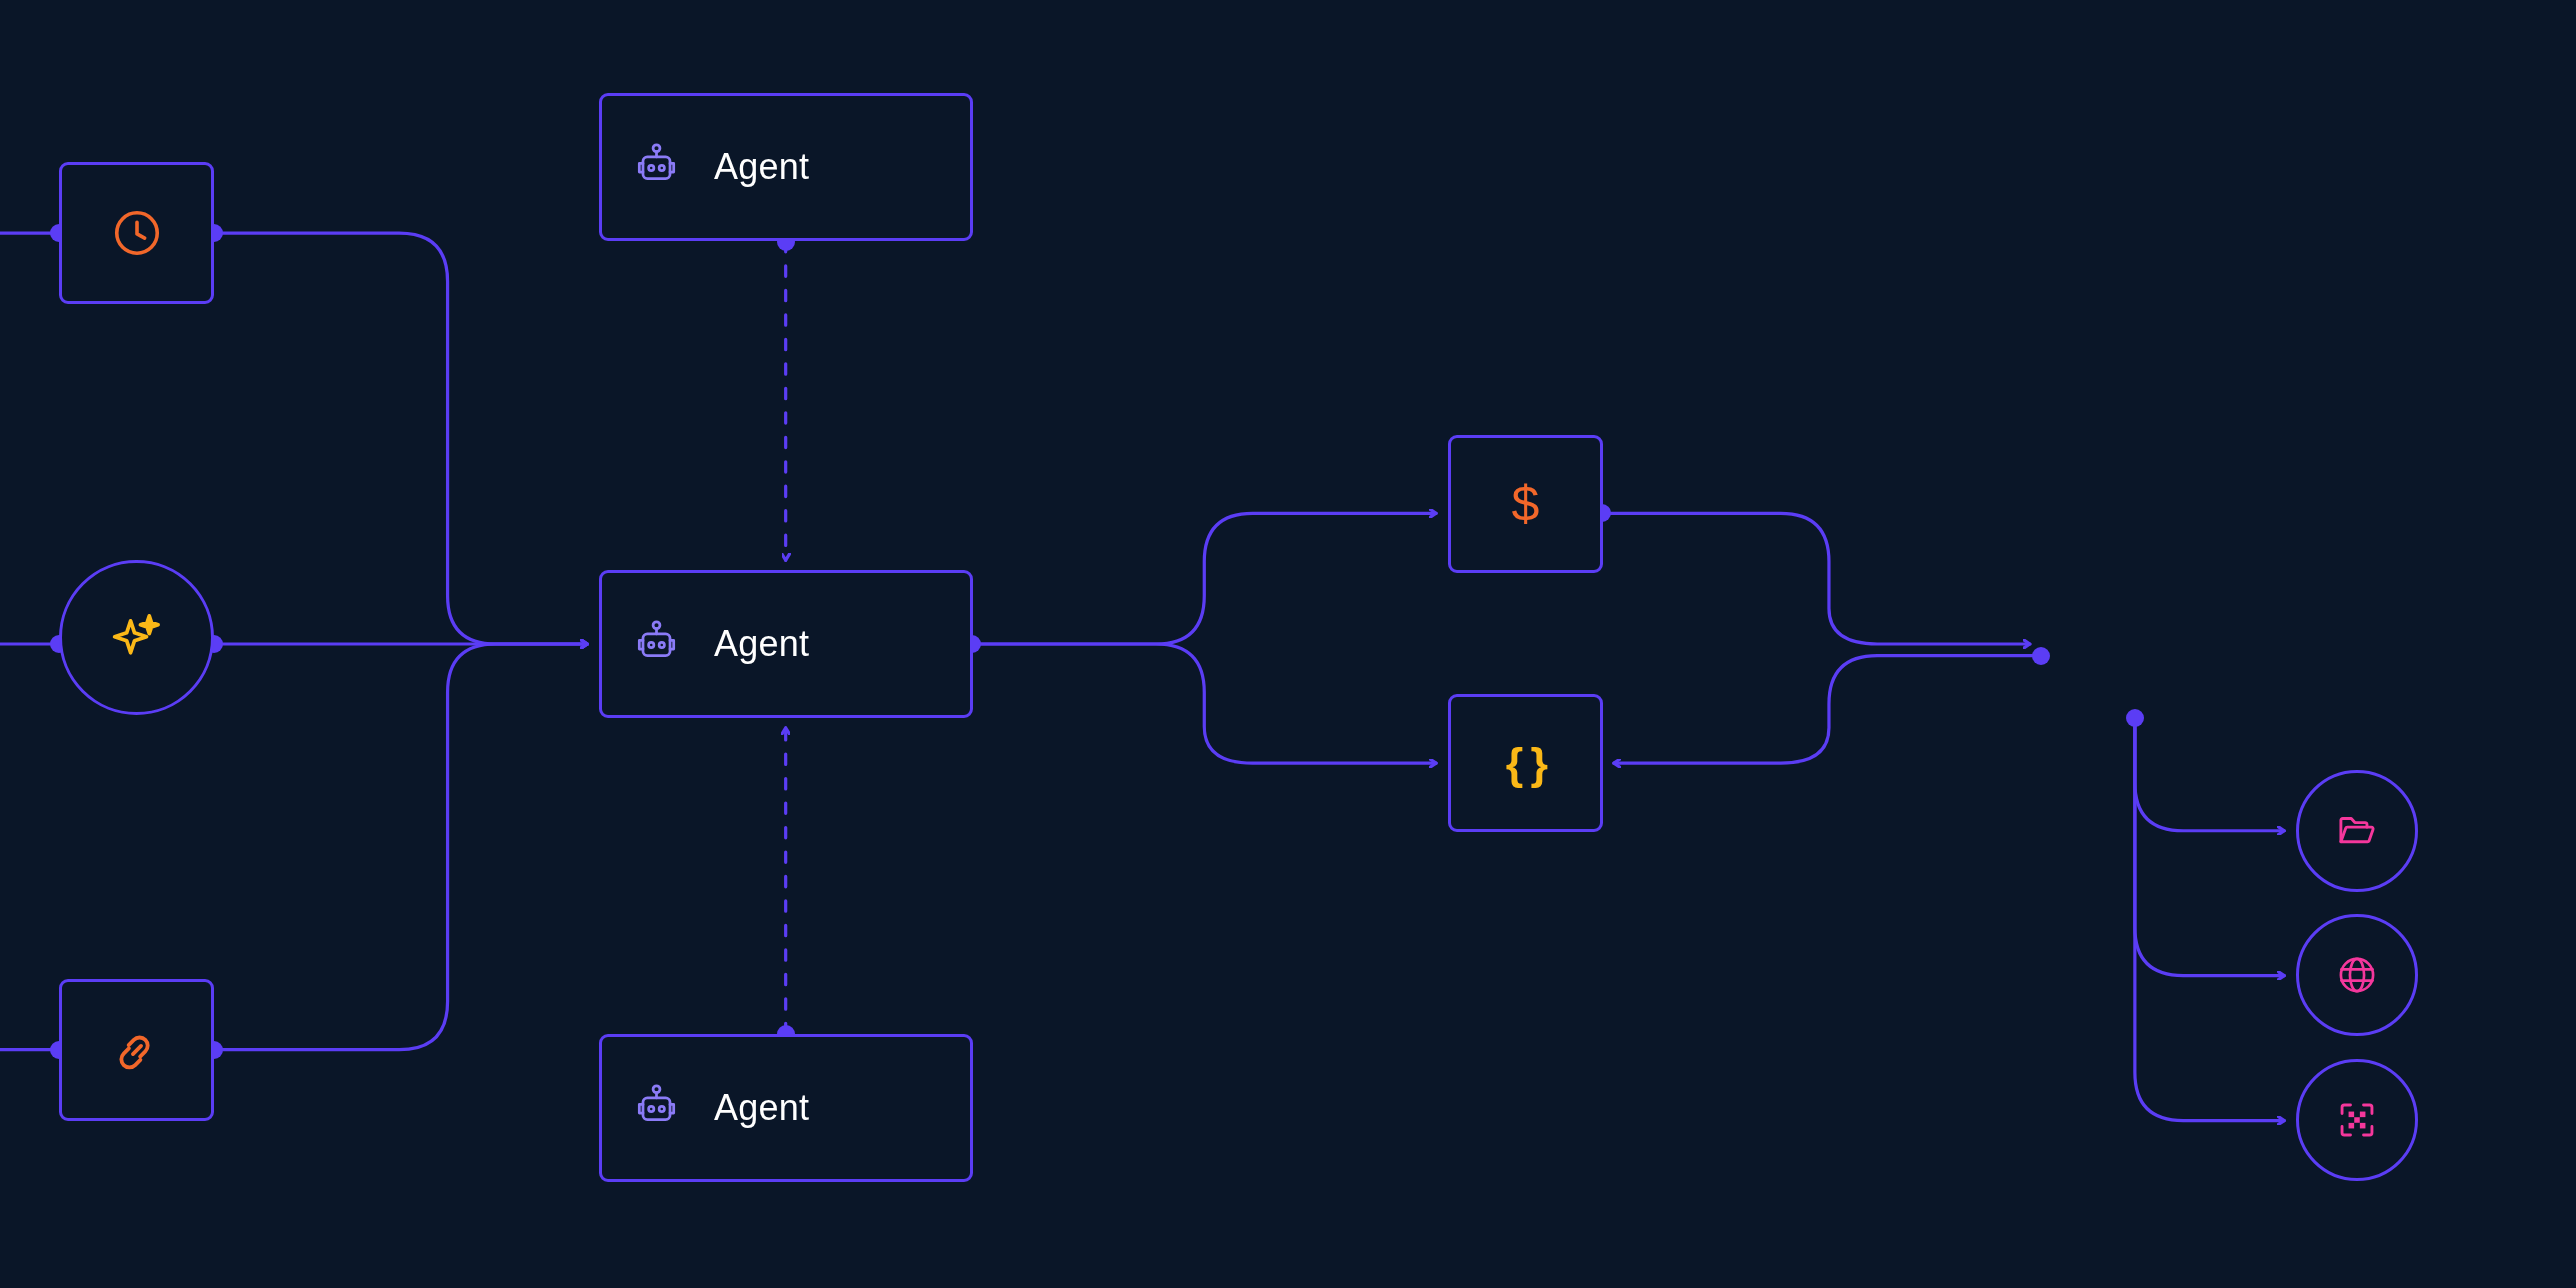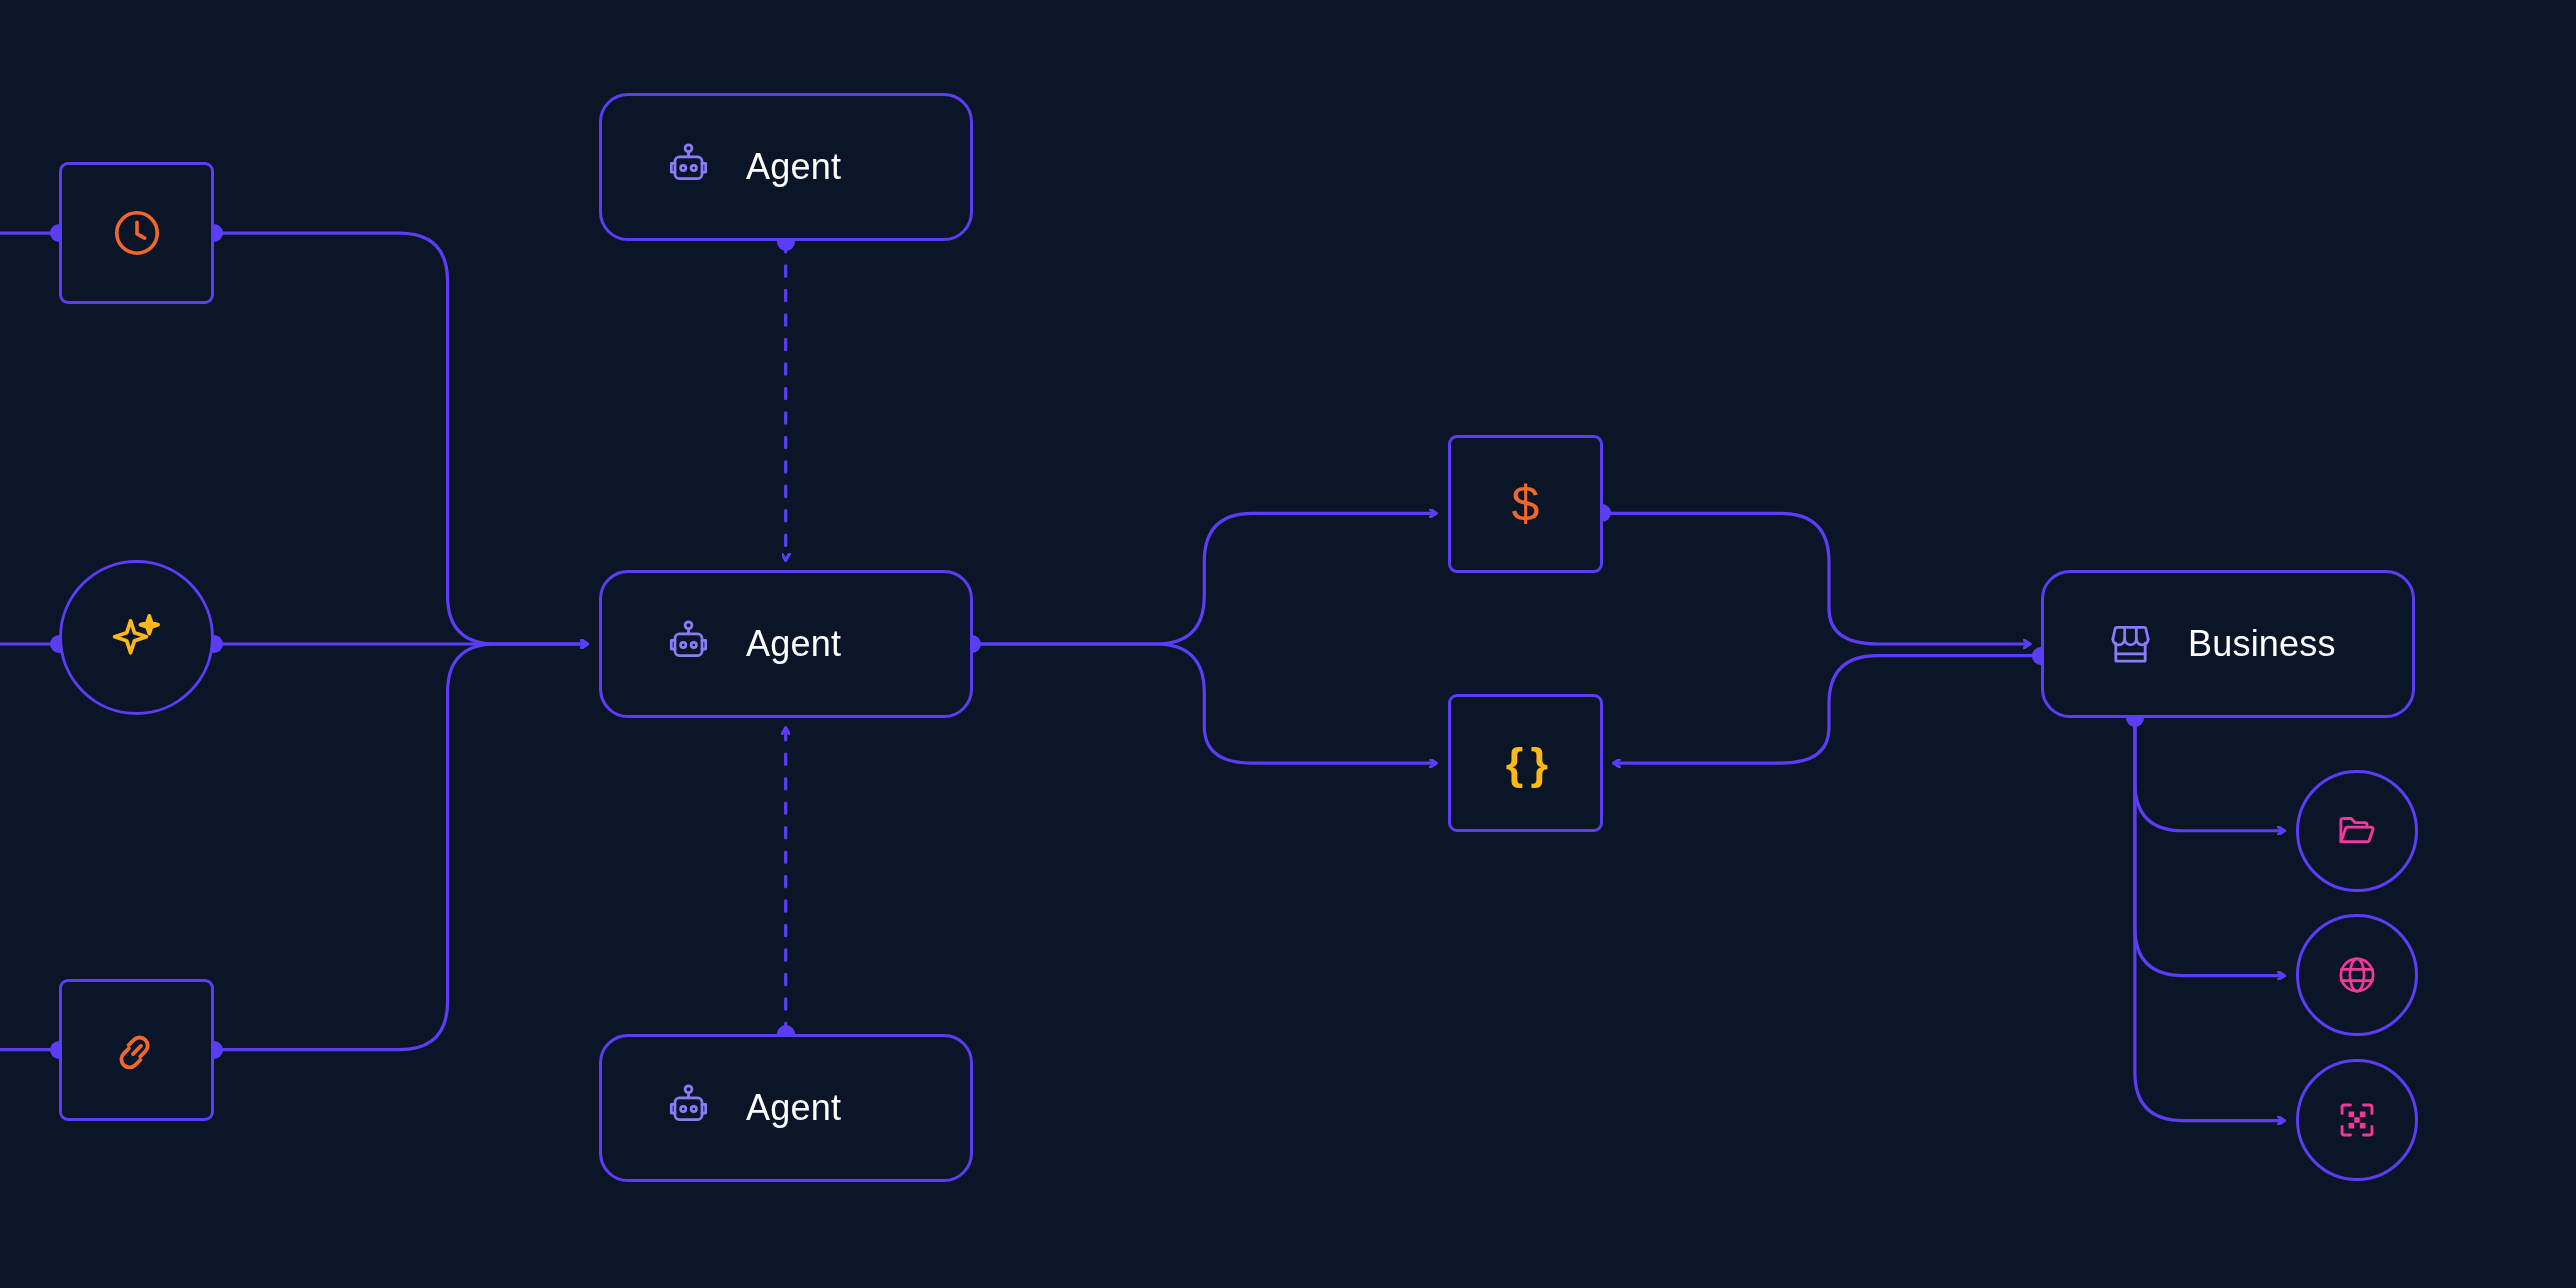--- a/index.html
+++ b/index.html
@@ -29,22 +29,21 @@
   .sq-node {
     width:155px; height:142px;
     display:flex; align-items:center; justify-content:center;
   }
   .circ-node { width:155px; height:155px; }
   .small-circ { width:64px; height:64px; }
 
   .labeled-node {
     width:374px; height:148px;
     display:flex; align-items:center; gap:30px;
-    padding-left:59px;
-    border-radius:29px;
+    padding-left:27px;
   }
   .node-label {
     color:#ffffff;
     font-size:36px;
     font-weight:400;
     letter-spacing:0.2px;
     white-space:nowrap;
   }
   .icon-wrap { display:flex; align-items:center; justify-content:center; line-height:0; }
 
@@ -206,35 +205,20 @@
       <span style="color:#f2672a; font-size:50px; font-weight:400; line-height:1;">$</span>
     </div>
   </div>
 
   <div class="node" style="left:1448px; top:694px;">
     <div class="node-box sq-node" style="height:138px;">
       <span style="color:#fbb817; font-size:45px; font-weight:700; line-height:1; letter-spacing:-2.6px;">{ }</span>
     </div>
   </div>
 
-  <div class="node" style="left:2041px; top:570px;">
-    <div class="node-box labeled-node">
-      <span class="icon-wrap">
-        <svg width="55" height="55" viewBox="0 0 24 24" fill="none" stroke="#8b7bf7" stroke-width="1.2" stroke-linecap="round" stroke-linejoin="round">
-          <path d="M4.3 9.6 L5.3 5.1 A0.8 0.8 0 0 1 6.1 4.5 L17.9 4.5 A0.8 0.8 0 0 1 18.7 5.1 L19.7 9.6"></path>
-          <path d="M4.3 9.6 A2.55 2.55 0 0 0 9.45 9.6 A2.55 2.55 0 0 0 14.55 9.6 A2.55 2.55 0 0 0 19.7 9.6"></path>
-          <path d="M9.45 4.5 L9.45 9.6"></path>
-          <path d="M14.55 4.5 L14.55 9.6"></path>
-          <path d="M5.6 11.4 L5.6 19.2 L18.4 19.2 L18.4 11.4"></path>
-          <path d="M5.6 16.1 L18.4 16.1"></path>
-        </svg>
-      </span>
-      <span class="node-label">Business</span>
-    </div>
-  </div>
 
   <div class="node" style="left:2296px; top:770px;">
     <div class="node-circle small-circ" style="width:122px;height:122px;">
       <span class="icon-wrap">
         <svg width="46" height="46" viewBox="0 0 24 24" fill="none" stroke="#f5379c" stroke-width="1.5" stroke-linecap="round" stroke-linejoin="round">
           <path d="M3.6 17.6 L3.6 6.4 A0.9 0.9 0 0 1 4.5 5.5 L9 5.5 L10.9 7.6 L16.3 7.6 A0.9 0.9 0 0 1 17.2 8.5 L17.2 10"></path>
           <path d="M3.6 17.6 L6.1 10.6 A0.9 0.9 0 0 1 7 10 L19.5 10 A0.9 0.9 0 0 1 20.35 11.2 L18.3 17.1 A0.9 0.9 0 0 1 17.45 17.6 Z"></path>
         </svg>
       </span>
     </div>

